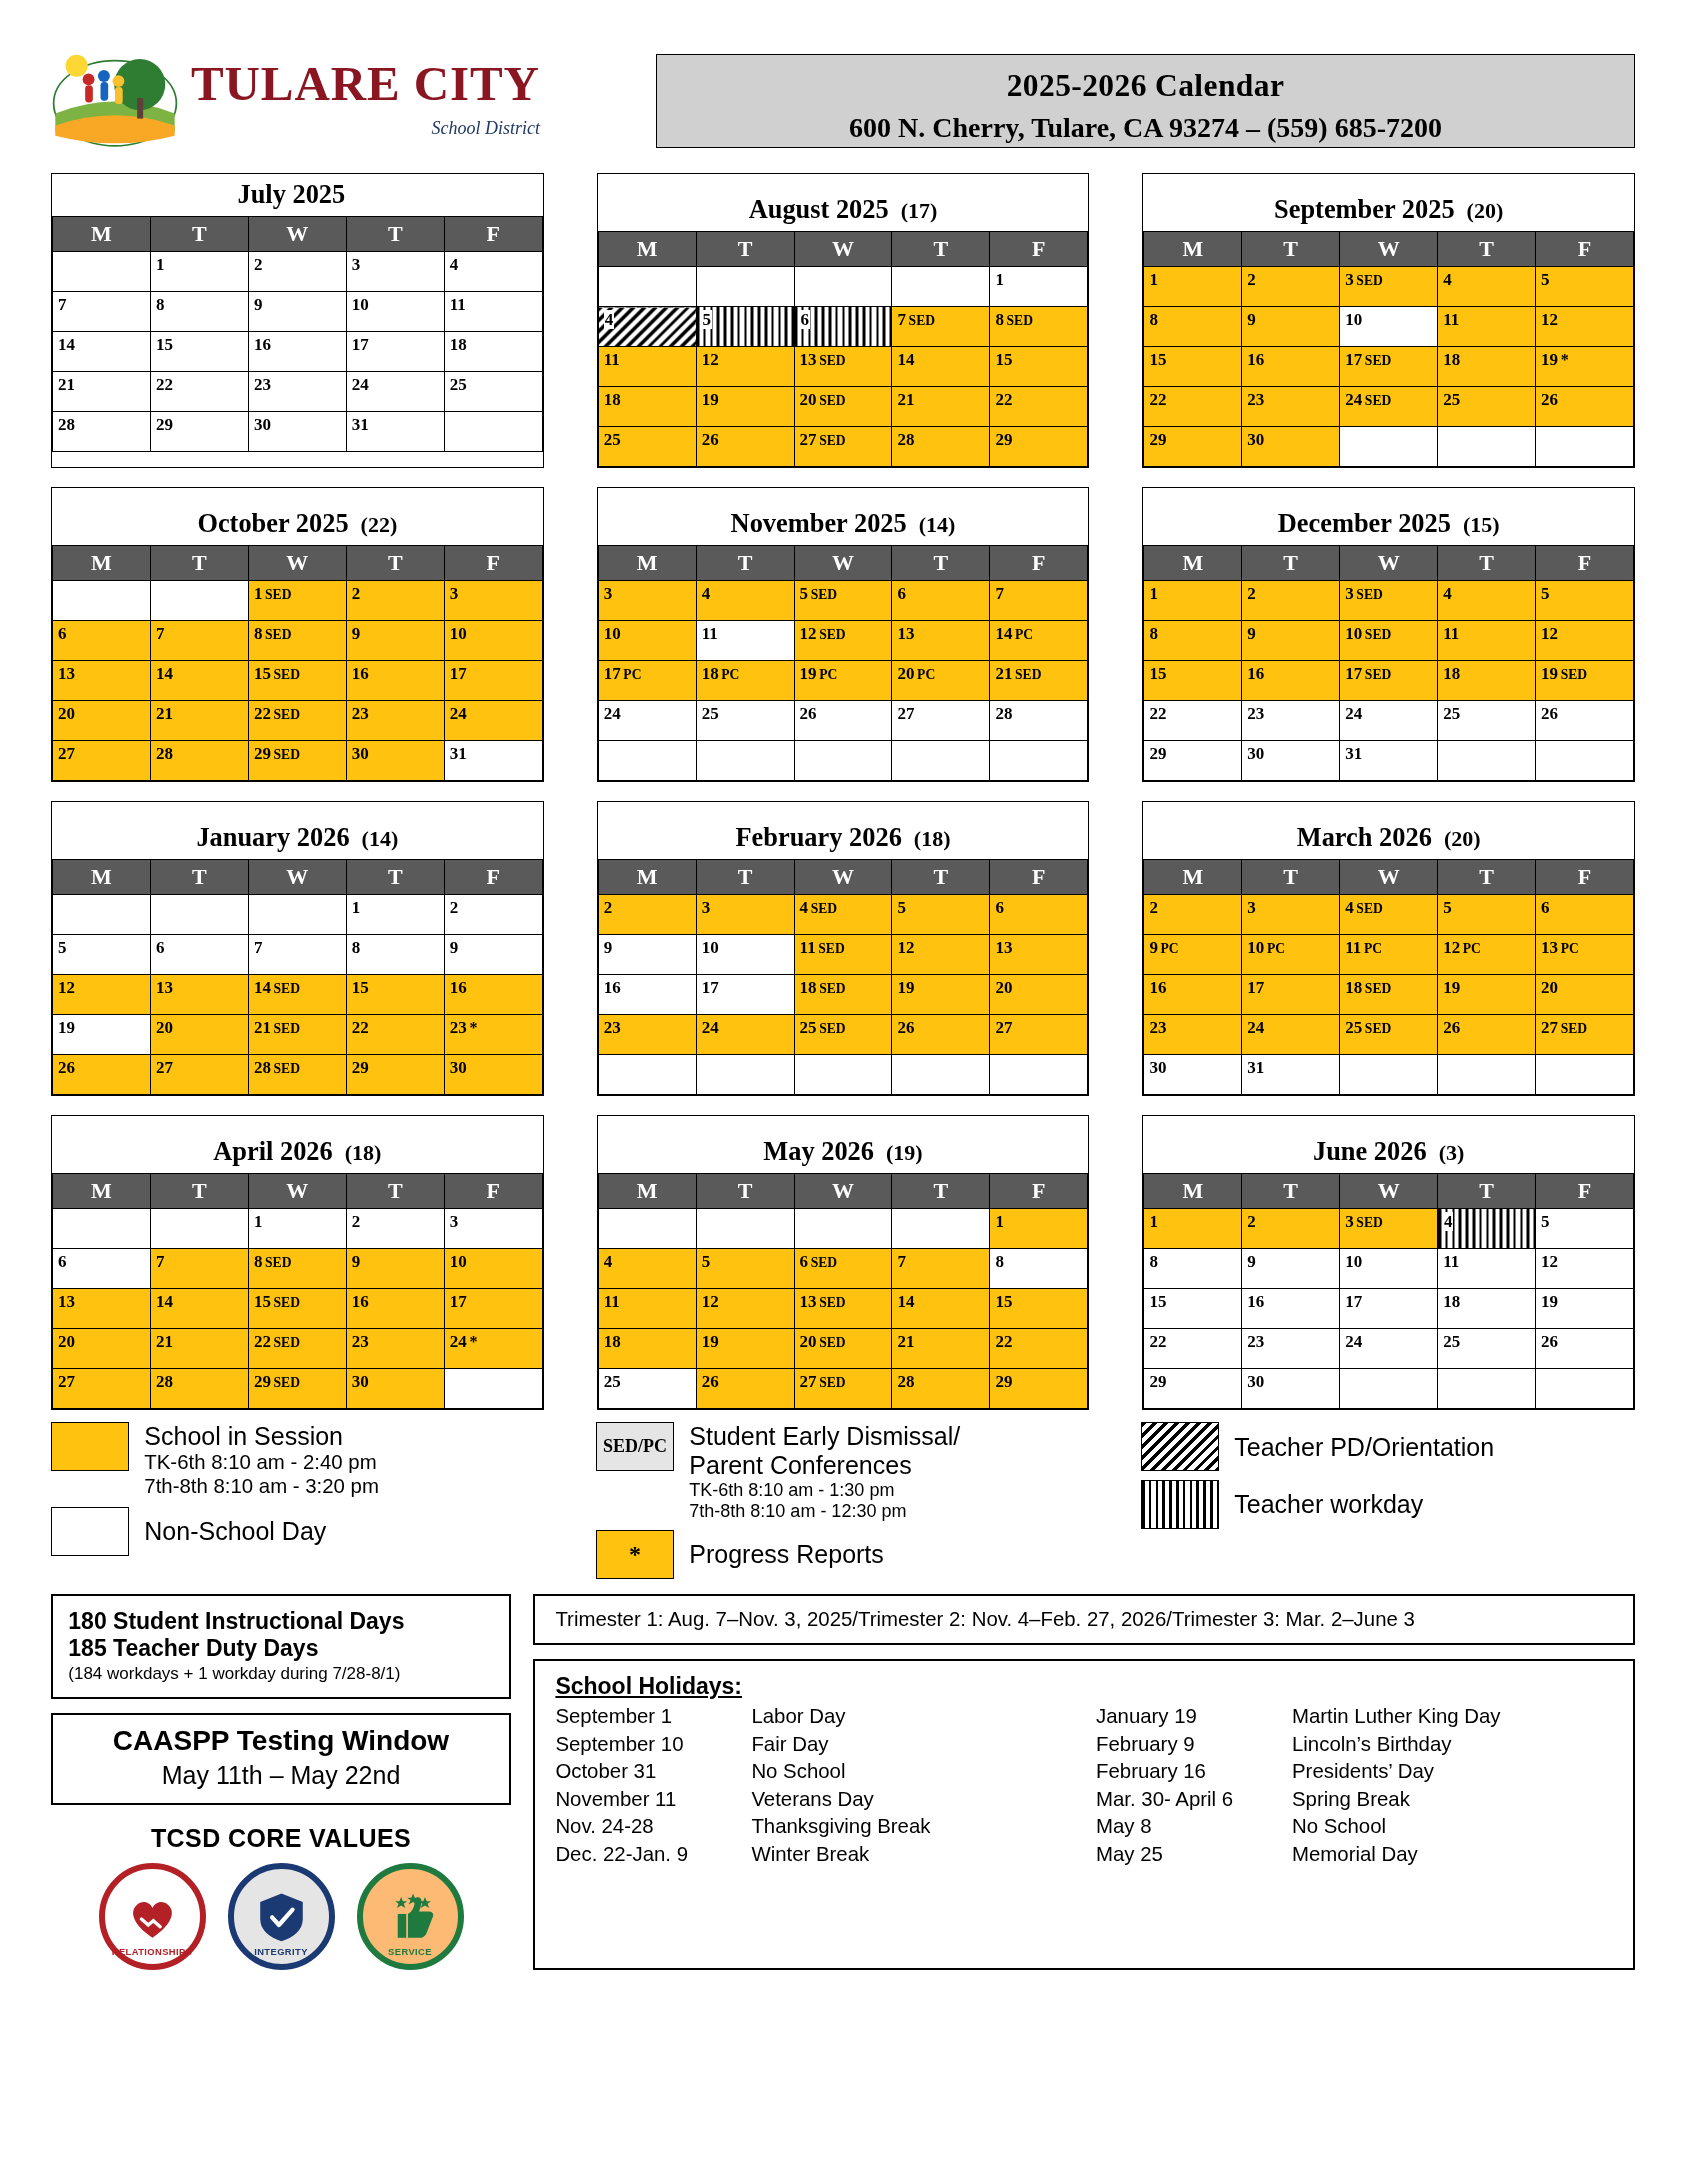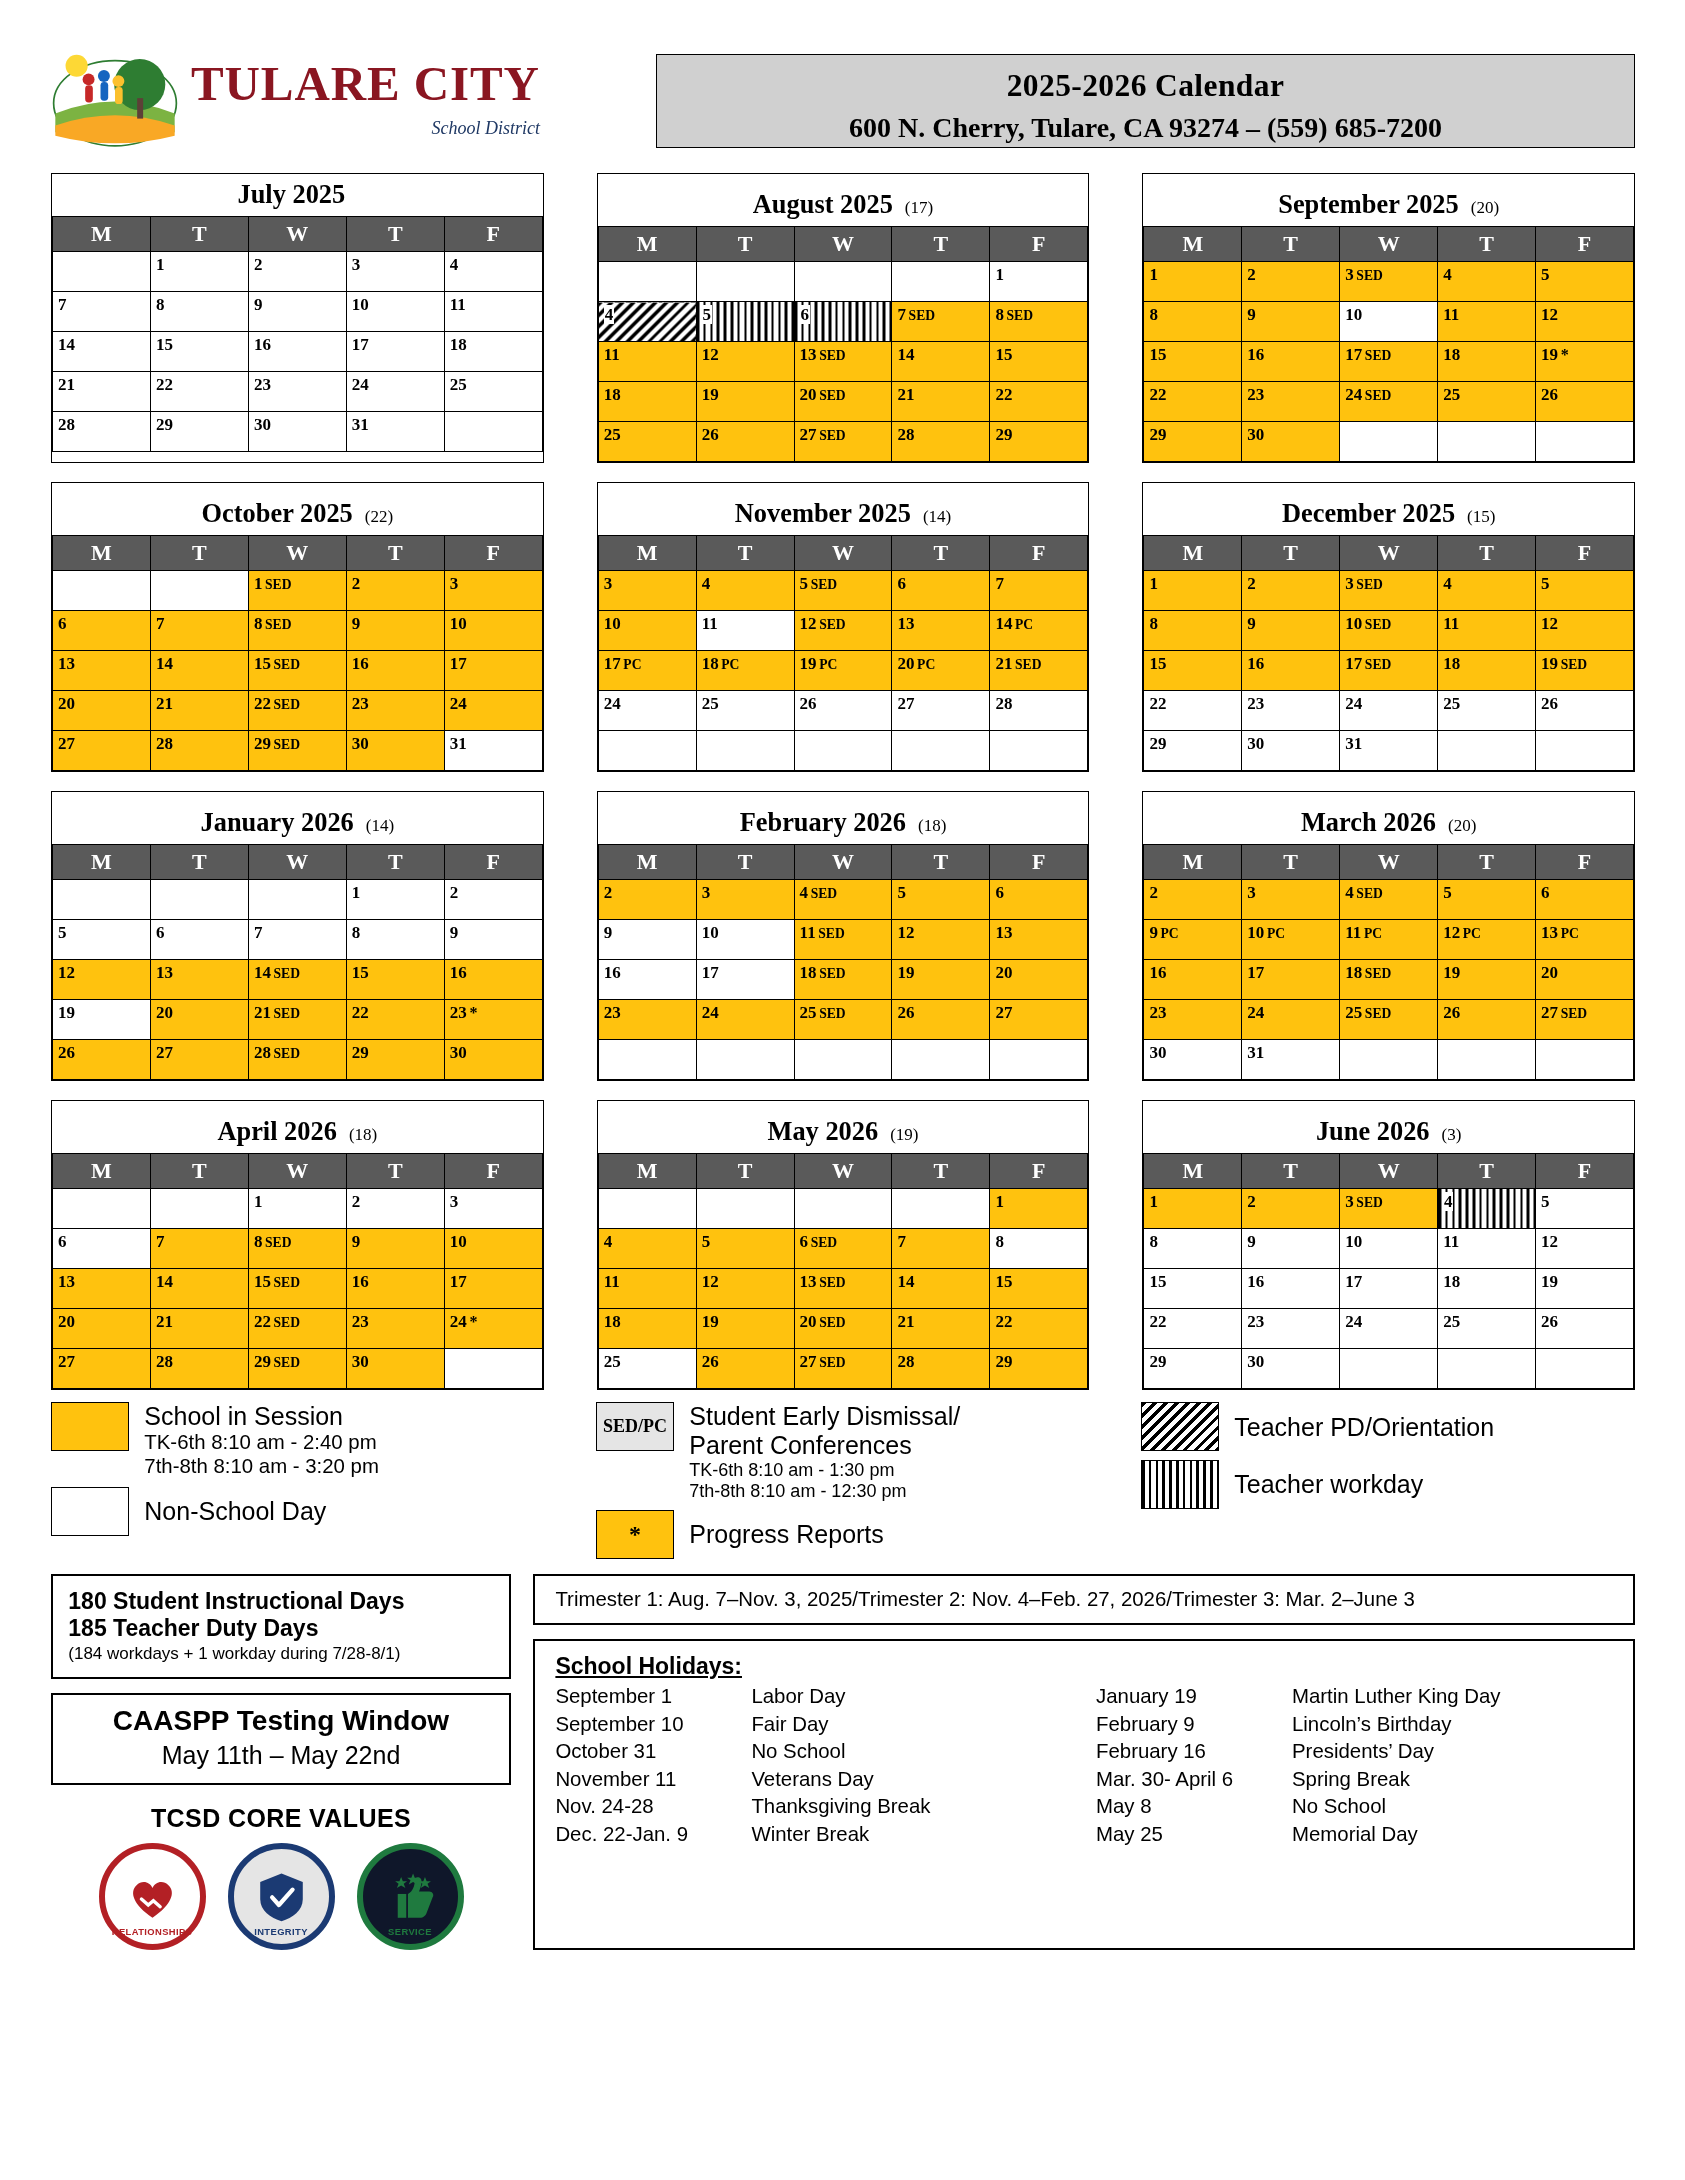--- a/index.html
+++ b/index.html
@@ -21,21 +21,21 @@
   .logo-sub{font-family:"Liberation Serif",serif;font-style:italic;font-size:18px;color:#1f3864;text-align:right;margin-top:10px;}
   .title-box{flex:1;background:#d0d0d0;border:1.7px solid #000;margin-left:17px;margin-top:6.8px;padding:13.6px 8.5px 15.3px 8.5px;text-align:center;box-sizing:border-box;height:94px;}
   .title-line1{font-size:31.5px;font-weight:bold;letter-spacing:0.4px;}
   .title-line2{font-size:28px;font-weight:bold;margin-top:7.7px;}
 
   
   .cal-grid{margin:22px 0 0 0;padding:0 51px;display:grid;grid-template-columns:repeat(3,1fr);column-gap:53px;row-gap:19px;box-sizing:border-box;}
   .month{border:1.7px solid #000;box-sizing:border-box;}
   .month-title{display:flex;align-items:baseline;justify-content:center;gap:12px;padding:5.1px 0 6px 0;}
   .month-name{font-size:26.4px;font-weight:bold;}
-  .month-count{font-size:17px;font-weight:normal;margin-top:19px;}
+  .month-count{font-size:22px;font-weight:bold;margin-top:19px;}
   table.mtable{border-collapse:collapse;width:100%;table-layout:fixed;}
   table.mtable th{background:#5a5a5a;color:#fff;font-size:22px;font-weight:bold;height:32px;border:0.9px solid #000;text-align:center;font-family:"Liberation Serif",serif;}
   table.mtable td{border:0.9px solid #000;height:40px;vertical-align:top;font-size:17px;font-weight:bold;padding:2.6px 0 0 5.1px;box-sizing:border-box;}
   td.school{background:#ffc20e;}
   td.nonschool{background:#ffffff;}
   td.blank{background:#ffffff;}
   td .sub{font-size:13.6px;font-weight:bold;margin-left:2.6px;}
   td .star{font-size:16px;margin-left:2.6px;}
   td.pd{background-image:repeating-linear-gradient(135deg,#000 0 3.4px,#fff 3.4px 7.7px);}
   td.workday{background-image:repeating-linear-gradient(90deg,#000 0 2.6px,#fff 2.6px 6.8px);}
@@ -68,21 +68,21 @@
   .days-l3{font-size:17px;margin-top:1.7px;}
   .caaspp-box{margin-top:13.6px;padding:10.2px 8.5px 13.6px 8.5px;text-align:center;font-family:"Liberation Sans",sans-serif;}
   .caaspp-t{font-size:28px;font-weight:bold;}
   .caaspp-d{font-size:25px;margin-top:3.4px;}
   .core-title{text-align:center;font-family:"Liberation Sans",sans-serif;font-weight:bold;font-size:25px;margin-top:19px;letter-spacing:0.4px;}
   .core-icons{display:flex;justify-content:center;gap:22px;margin-top:10.2px;}
   .core-ic{width:95px;height:95px;border-radius:50%;display:flex;align-items:center;justify-content:center;position:relative;}
   .core-ic .lbl{position:absolute;bottom:7.7px;left:0;right:0;text-align:center;font-size:9.4px;font-weight:bold;color:#fff;font-family:"Liberation Sans",sans-serif;letter-spacing:0.4px;}
   .ic-red{background:#fff;border:6px solid #b32025;}
   .ic-blue{background:#e5e5e5;border:6px solid #1b3a73;}
-  .ic-green{background:#0f172a;border:6px solid #1f7a3f;}
+  .ic-green{background:#fdba74;border:6px solid #1f7a3f;}
   .core-ic svg{display:block;}
 
   .bottom-right{flex:1;display:flex;flex-direction:column;gap:13.6px;}
   .tri-box{padding:12px 20.4px;font-family:"Liberation Sans",sans-serif;font-size:20.4px;}
   .hol-box{padding:12px 20.4px 20.4px 20.4px;font-family:"Liberation Sans",sans-serif;flex:1;}
   .hol-title{font-size:23px;font-weight:bold;text-decoration:underline;margin-bottom:3.4px;}
   .hol-cols{display:grid;grid-template-columns:1fr 1fr;column-gap:24px;}
   .hol-row{display:grid;grid-template-columns:196px 1fr;font-size:20.4px;line-height:1.35;}
 </style>
 </head>

